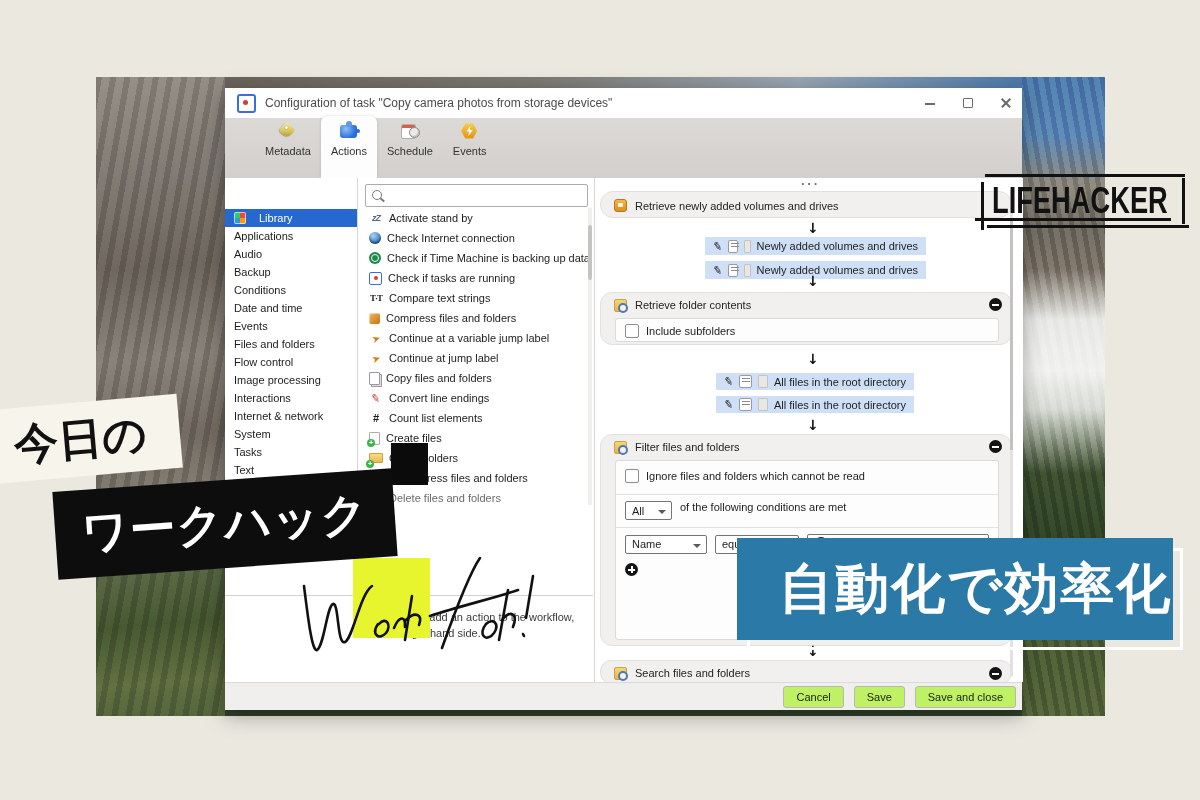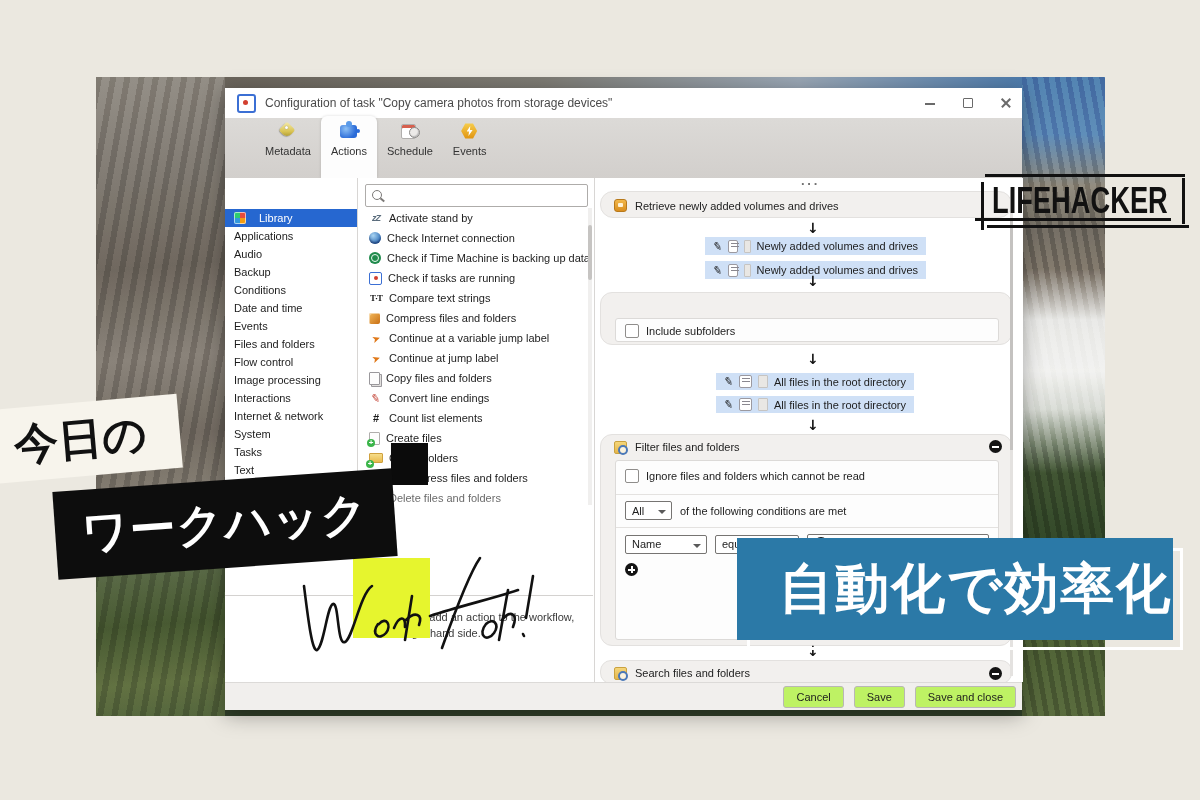--- a/index.html
+++ b/index.html
@@ -387,20 +387,25 @@
             <span class="pencil">✎</span>
             <span class="listic"></span>
             <span class="pageic"></span>
             <span class="clabel">Newly added volumes and drives</span>
           </div>
         </div>
 
       <span class="arrow" style="left:212px;top:96px;">↓</span>
 
       <div class="wcard" style="top:114px;height:53px;">
+        <div class="wcard-head">
+          <span class="cicon search-folder"></span>
+          <span>Retrieve folder contents</span>
+          <span class="minus-btn head-minus"></span>
+        </div>
         <div class="inner-box" style="top:25px;width:384px;height:24px;">
           <div class="chk-row" style="padding:5px 0 0 9px;">
             <span class="checkbox"></span>
             <span>Include subfolders</span>
           </div>
         </div>
       </div>
 
       <span class="arrow" style="left:212px;top:174px;">↓</span>
 
@@ -428,21 +433,21 @@
           <span class="cicon search-folder"></span>
           <span>Filter files and folders</span>
           <span class="minus-btn head-minus"></span>
         </div>
         <div class="inner-box" style="top:25px;width:384px;height:180px;">
           <div class="chk-row" style="padding:8px 0 0 9px;">
             <span class="checkbox"></span>
             <span>Ignore files and folders which cannot be read</span>
           </div>
           <div class="divline" style="top:33px;"></div>
-          <div style="position:absolute;left:9px;top:40px;display:flex;align-items:center;gap:8px;">
+          <div style="position:absolute;left:9px;top:40px;display:flex;gap:8px;">
             <span class="select" style="width:47px;">
               <span>All</span>
             </span>
             <span>of the following conditions are met</span>
           </div>
           <div class="divline" style="top:66px;"></div>
           <div style="position:absolute;left:9px;top:73px;display:flex;align-items:center;gap:8px;">
             <span class="select" style="width:82px;">
               <span>Name</span>
             </span>

